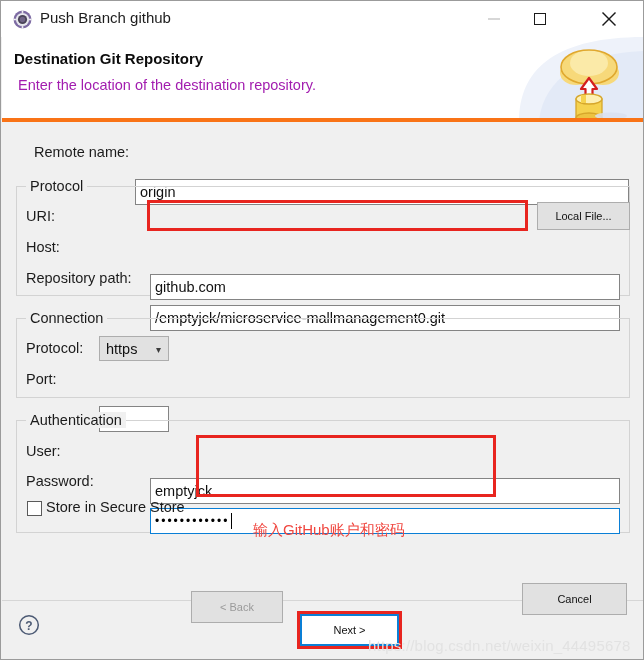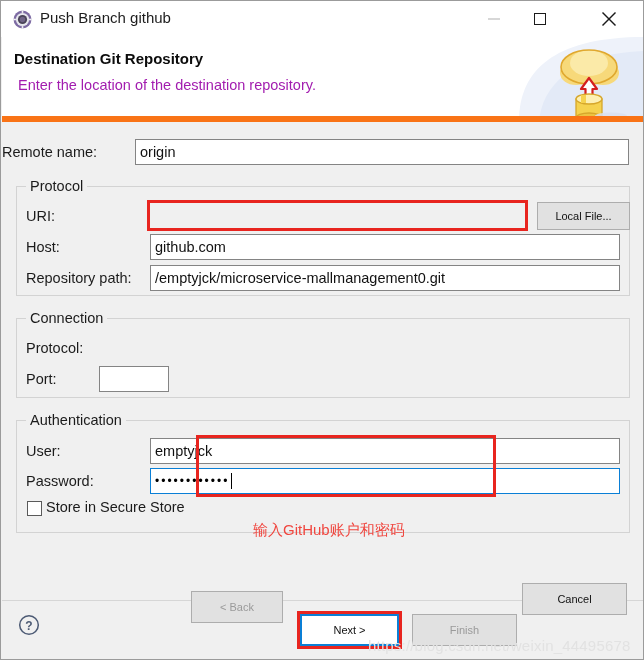--- a/index.html
+++ b/index.html
@@ -75,21 +75,21 @@
     box-sizing: border-box;
   }
 
   
   .header {
     position: absolute;
     left: 1px; top: 36px;
     width: 642px;
     height: 85px;
     background: #ffffff;
-    border-bottom: 6px solid #f97316;
+    border-bottom: 4px solid #f97316;
     box-sizing: border-box;
     overflow: hidden;
   }
   .header-title {
     position: absolute;
     left: 12px; top: 13px;
     font-size: 15px;
     font-weight: bold;
     color: #0c0c0c;
   }
@@ -126,20 +126,21 @@
     background: #ffffff;
     border: 1px solid #848484;
     font-size: 14.5px;
     color: #111111;
     padding: 0 4px;
     display: flex;
     align-items: center;
     overflow: hidden;
     white-space: nowrap;
     font-family: "Liberation Sans", sans-serif;
+    margin-top: 40px;
   }
   .field.focused { border: 1px solid #0a7fd6; }
 
   
   .group {
     position: absolute;
     box-sizing: border-box;
     border: 1px solid #d3d3d3;
     border-top: 1px solid #d3d3d3;
   }
@@ -309,39 +310,43 @@
         <ellipse cx="70" cy="62" rx="13" ry="5" fill="#fdf0b4" stroke="#d6a62b" stroke-width="1.3"></ellipse>
         <ellipse cx="70" cy="81" rx="13" ry="5" fill="#edc341" stroke="#d6a62b" stroke-width="1.3"></ellipse>
         <rect x="62" y="58" width="5" height="8" fill="#f5d24f"></rect>
       </g>
       <ellipse cx="92" cy="79" rx="16" ry="3.6" fill="#d9e1f0" opacity="0.85"></ellipse>
     </svg>
   </div>
 
   <div class="body-area">
 
-    <div class="lbl" style="left:0; top:22px;">Remote name:</div>
+    <div class="lbl" style="left:32px; top:22px;">Remote name:</div>
     <div class="field" style="left:133px; top:17px; width:494px; height:26px;" placeholder="">origin</div>
 
     <div class="group" style="left:14px; top:64px; width:614px; height:110px;"></div>
     <div class="group-title" style="left:24px; top:56px;">Protocol</div>
 
     <div class="lbl" style="left:24px; top:86px;">URI:</div>
     <div class="pbtn" style="left:535px; top:80px; width:93px; height:28px;">Local File...</div>
 
     <div class="lbl" style="left:24px; top:117px;">Host:</div>
     <div class="field" style="left:148px; top:112px; width:470px; height:26px;" placeholder="">github.com</div>
 
     <div class="lbl" style="left:24px; top:148px;">Repository path:</div>
     <div class="field" style="left:148px; top:143px; width:470px; height:26px;" placeholder="">/emptyjck/microservice-mallmanagement0.git</div>
 
     <div class="group" style="left:14px; top:196px; width:614px; height:80px;"></div>
     <div class="group-title" style="left:24px; top:188px;">Connection</div>
 
     <div class="lbl" style="left:24px; top:218px;">Protocol:</div>
+    <div class="combo" style="left:97px; top:214px; width:70px; height:25px;">
+      <span>https</span>
+      <span class="chev">▾</span>
+    </div>
 
     <div class="lbl" style="left:24px; top:249px;">Port:</div>
     <div class="field" style="left:97px; top:244px; width:70px; height:26px;" placeholder=""></div>
 
     <div class="group" style="left:14px; top:298px; width:614px; height:113px;"></div>
     <div class="group-title" style="left:24px; top:290px;">Authentication</div>
 
     <div class="lbl" style="left:24px; top:321px;">User:</div>
     <div class="field" style="left:148px; top:316px; width:470px; height:26px;" placeholder="">emptyjck</div>
 
@@ -362,20 +367,19 @@
 
   <div class="footer"></div>
 
   <svg class="help-icon" viewBox="0 0 22 22">
     <circle cx="11" cy="11" r="9.3" fill="#f0f0f0" stroke="#4c5a74" stroke-width="1.5"></circle>
     <text x="11" y="15.6" font-family="Liberation Sans, sans-serif" font-size="12" font-weight="bold" fill="#4c5a74" text-anchor="middle">?</text>
   </svg>
 
   <div class="pbtn disabled" style="left:190px; top:590px; width:92px; height:32px;">&lt; Back</div>
   <div class="pbtn default-btn" style="left:299px; top:613px; width:99px; height:32px;">Next &gt;</div>
-  <div class="pbtn disabled" style="left:411px; top:613px; width:105px; height:32px;">Finish</div>
   <div class="pbtn" style="left:521px; top:582px; width:105px; height:32px;">Cancel</div>
 
   <div class="redbox" style="left:296px; top:610px; width:105px; height:38px;"></div>
 
   <div class="watermark">https://blog.csdn.net/weixin_44495678</div>
 
 </div>
 
 </body></html>

